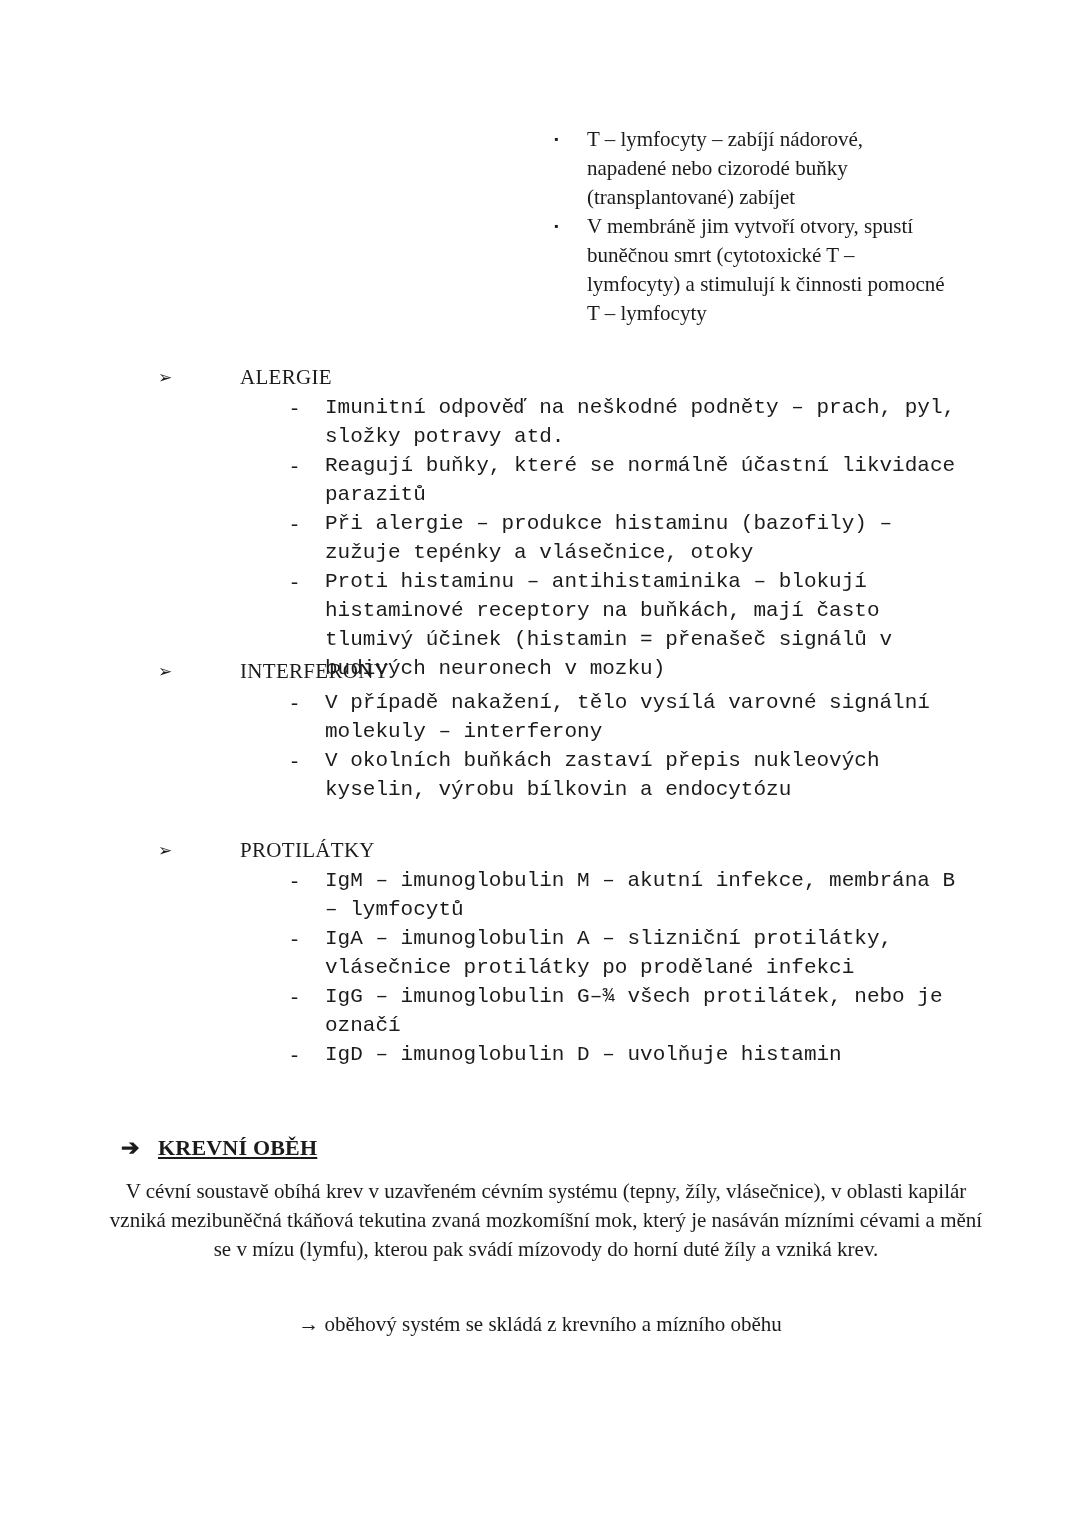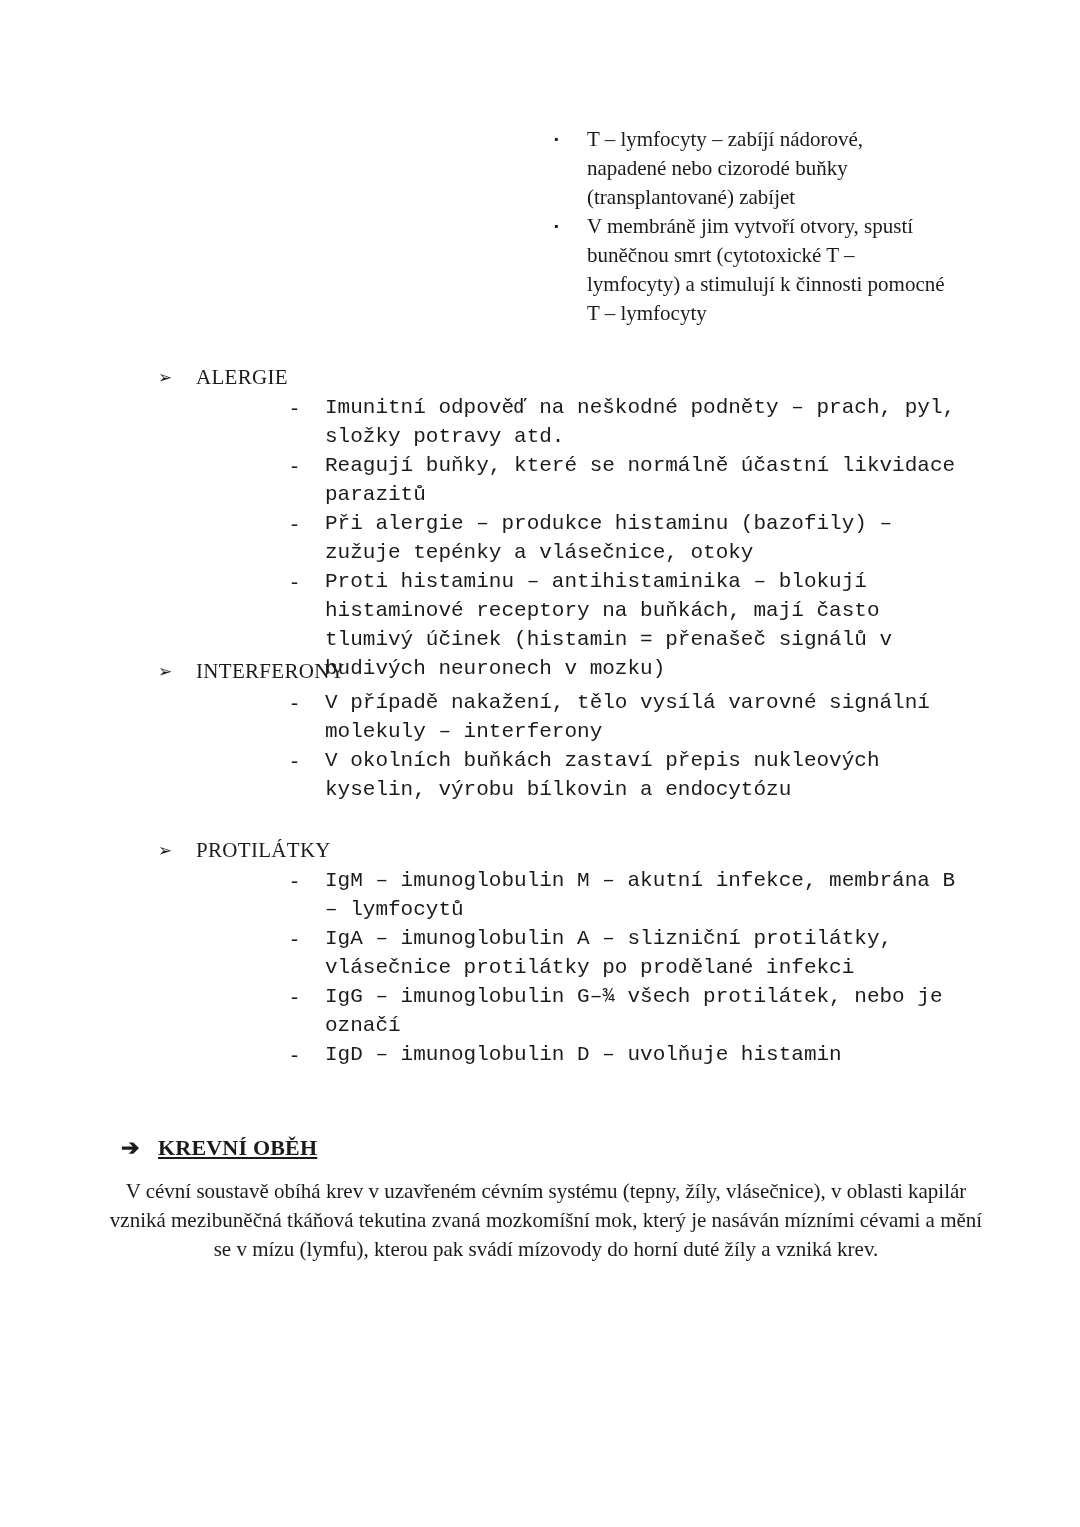--- a/index.html
+++ b/index.html
@@ -31,21 +31,21 @@
   }
   .sub-item .txt { flex: 1; }
 
   
   .sec-head { left: 158px; display: flex; }
   .sec-head .ah {
     flex: 0 0 38px;
     font-size: 17px;
     line-height: 29px;
   }
-  .sec-head .title { letter-spacing: 0.3px; }
+  .sec-head .title { letter-spacing: 0.3px; margin-left: 44px; }
 
   
   .sec-items { left: 291px; width: 666px; }
   .dash-item { display: flex; }
   .dash-item .dash { flex: 0 0 34px; }
   .dash-item .txt { flex: 1; font-family: Liberation Mono, monospace; }
 
   
   .bold-head {
     top: 1133px;
@@ -150,14 +150,18 @@
     </div>
   </div>
 
   <div class="abs bold-head">
     <span class="ar">➔</span>
     <span class="title">KREVNÍ OBĚH</span>
   </div>
 
   <div class="abs center-par">V cévní soustavě obíhá krev v uzavřeném cévním systému (tepny, žíly, vlásečnice), v oblasti kapilár vzniká mezibuněčná tkáňová tekutina zvaná mozkomíšní mok, který je nasáván mízními cévami a mění se v mízu (lymfu), kterou pak svádí mízovody do horní duté žíly a vzniká krev.</div>
 
+  <div class="abs arrow-note">
+    <span>→</span>
+    <span>oběhový systém se skládá z krevního a mízního oběhu</span>
+  </div>
 
 </div>
 
 </body></html>

